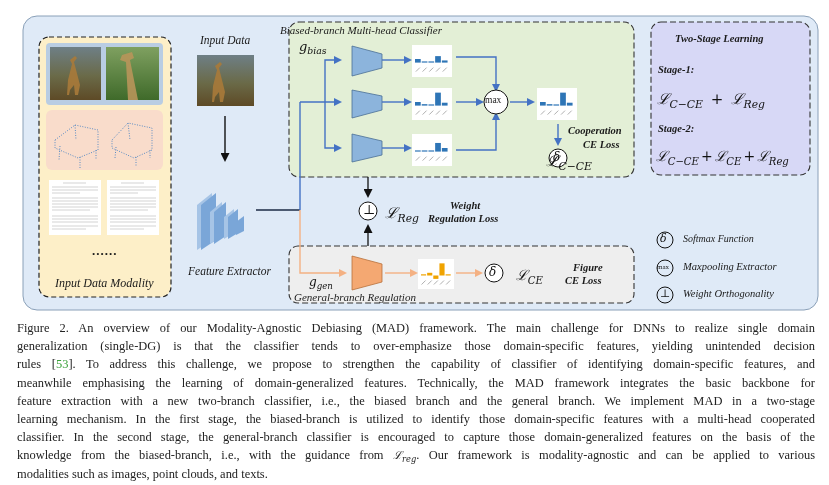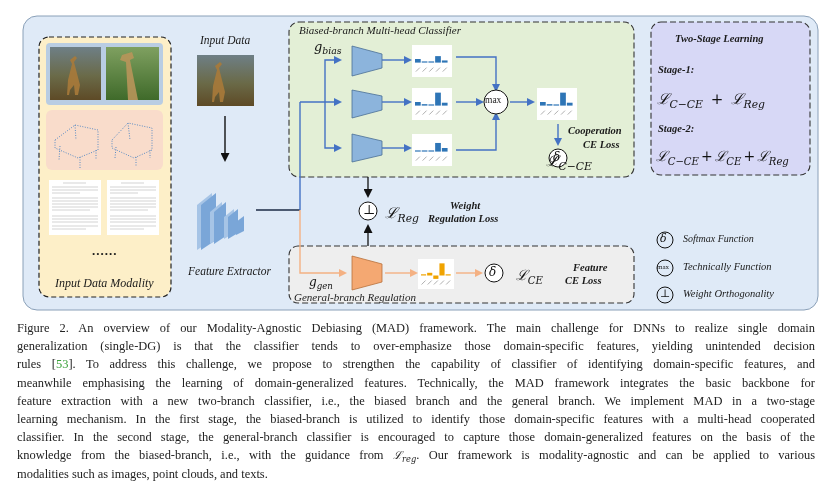--- a/index.html
+++ b/index.html
@@ -224,56 +224,56 @@
     <circle cx="665" cy="240" r="8" fill="none" stroke="#111" stroke-width="1"></circle>
     <circle cx="665" cy="268" r="8" fill="none" stroke="#111" stroke-width="1"></circle>
     <circle cx="665" cy="295" r="8" fill="none" stroke="#111" stroke-width="1"></circle>
   </svg>
 
   <div class="lbl" style="left:55px;top:276px;font-size:12px;font-style:italic;">Input Data Modality</div>
   <div class="lbl bold" style="left:92px;top:243px;font-size:13px;letter-spacing:1px;font-style:normal;">......</div>
   <div class="lbl" style="left:200px;top:34px;font-size:11.5px;">Input Data</div>
   <div class="lbl" style="left:188px;top:265px;font-size:11.5px;">Feature Extractor</div>
 
-  <div class="lbl" style="left:299px;top:24px;font-size:11px;">Biased-branch Multi-head Classifier</div>
-  <div class="math" style="left:299px;top:39px;font-size:13px;margin-left:15px;"><span>g</span><sub>bias</sub></div>
+  <div class="lbl" style="left:280px;top:24px;font-size:11px;">Biased-branch Multi-head Classifier</div>
+  <div class="math" style="left:299px;top:39px;font-size:13px;"><span>g</span><sub>bias</sub></div>
   <div class="lbl" style="left:485px;top:95px;font-size:9.5px;font-style:normal;">max</div>
   <div class="lbl bold" style="left:568px;top:125px;font-size:10.5px;">Cooperation</div>
   <div class="lbl bold" style="left:583px;top:139px;font-size:10.5px;">CE Loss</div>
   <div class="math" style="left:553px;top:150px;font-size:12px;">δ</div>
   <div class="math" style="left:546px;top:150px;font-size:15px;"><span>ℒ</span><sub>C−CE</sub></div>
 
   <div class="math" style="left:363px;top:202px;font-size:13px;font-style:normal;">⊥</div>
   <div class="math" style="left:385px;top:202px;font-size:15px;"><span>ℒ</span><sub>Reg</sub></div>
   <div class="lbl bold" style="left:450px;top:200px;font-size:10.5px;">Weight</div>
   <div class="lbl bold" style="left:428px;top:213px;font-size:10.5px;">Regulation Loss</div>
 
   <div class="math" style="left:309px;top:275px;font-size:12px;"><span>g</span><sub>gen</sub></div>
   <div class="lbl" style="left:294px;top:291px;font-size:11px;">General-branch Regulation</div>
   <div class="math" style="left:489px;top:265px;font-size:12px;">δ</div>
   <div class="math" style="left:516px;top:265px;font-size:14px;"><span>ℒ</span><sub>CE</sub></div>
-  <div class="lbl bold" style="left:573px;top:262px;font-size:10.5px;">Feature</div>
+  <div class="lbl bold" style="left:573px;top:262px;font-size:10.5px;">Figure</div>
   <div class="lbl bold" style="left:565px;top:275px;font-size:10.5px;">CE Loss</div>
 
   <div class="lbl bold" style="left:675px;top:33px;font-size:10.5px;font-family:Liberation Serif, serif;">Two-Stage Learning</div>
   <div class="lbl bold" style="left:658px;top:64px;font-size:10.5px;">Stage-1:</div>
   <div class="math" style="left:657px;top:88px;font-size:15px;">
     <span>ℒ</span><sub>C−CE</sub>
     <span style="font-style:normal;margin:0 3px">+</span>
     <span>ℒ</span><sub>Reg</sub>
   </div>
   <div class="lbl bold" style="left:658px;top:123px;font-size:10.5px;">Stage-2:</div>
   <div class="math" style="left:656px;top:146px;font-size:14px;">
     <span>ℒ</span><sub>C−CE</sub><span style="font-style:normal;margin:0 2px">+</span><span>ℒ</span><sub>CE</sub><span style="font-style:normal;margin:0 2px">+</span><span>ℒ</span><sub>Reg</sub>
   </div>
 
   <div class="math" style="left:660px;top:232px;font-size:11px;">δ</div>
   <div class="lbl" style="left:683px;top:233px;font-size:10px;">Softmax Function</div>
   <div class="lbl" style="left:657px;top:263px;font-size:7px;font-style:normal;">max</div>
-  <div class="lbl" style="left:683px;top:261px;font-size:10.5px;">Technically Function</div>
+  <div class="lbl" style="left:683px;top:261px;font-size:10.5px;">Maxpooling Extractor</div>
   <div class="math" style="left:660px;top:287px;font-size:11px;font-style:normal;">⊥</div>
   <div class="lbl" style="left:683px;top:288px;font-size:10.5px;">Weight Orthogonality</div>
 </div>
 
 <div id="caption">
   <span class="cap-line">Figure 2.  An overview of our Modality-Agnostic Debiasing (MAD) framework.  The main challenge for DNNs to realize single domain</span>
   <span class="cap-line">generalization (single-DG) is that the classifier tends to over-emphasize those domain-specific features, yielding unintended decision</span>
   <span class="cap-line" id="cap-ref-line">rules [<span class="ref">53</span>].  To address this challenge, we propose to strengthen the capability of classifier of identifying domain-specific features, and</span>
   <span class="cap-line">meanwhile emphasising the learning of domain-generalized features. Technically, the MAD framework integrates the basic backbone for</span>
   <span class="cap-line">feature extraction with a new two-branch classifier, i.e., the biased branch and the general branch.  We implement MAD in a two-stage</span>

